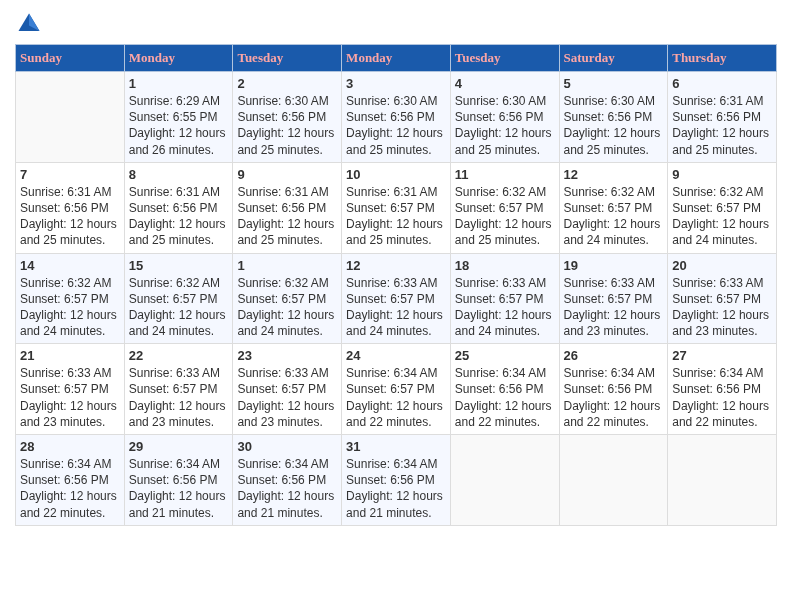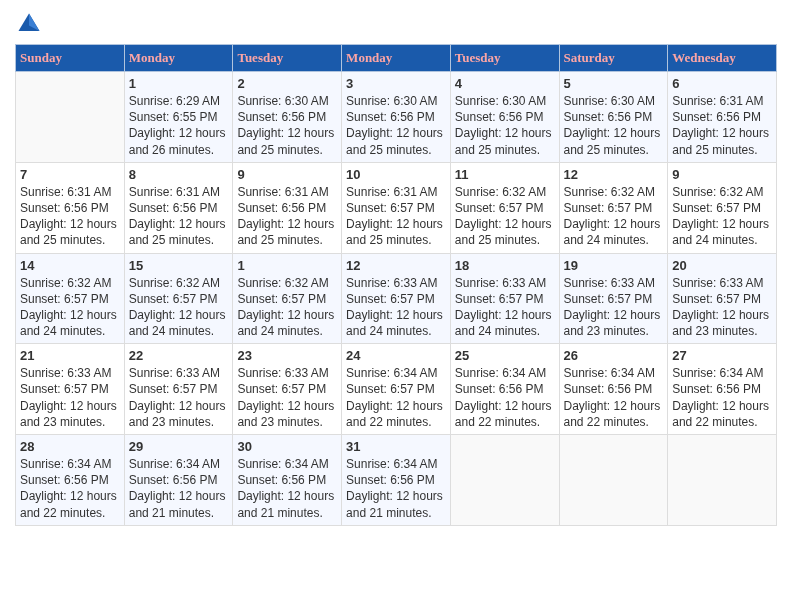--- a/index.html
+++ b/index.html
@@ -129,21 +129,21 @@
 
   <table>
     <thead>
       <tr>
       <th>Sunday</th>
           <th>Monday</th>
           <th>Tuesday</th>
           <th>Monday</th>
           <th>Tuesday</th>
           <th>Saturday</th>
-          <th>Wednesday</th>
+          <th>Thursday</th>
         </tr>
     </thead>
     <tbody id="calendar-body">
     <tr>
           <td class="empty-cell"></td>
           <td>
             <span class="day-number">1</span>
             <div class="day-info">Sunrise: 6:29 AM<br>Sunset: 6:55 PM<br>Daylight: 12 hours and 26 minutes.</div>
           </td>
           <td>

